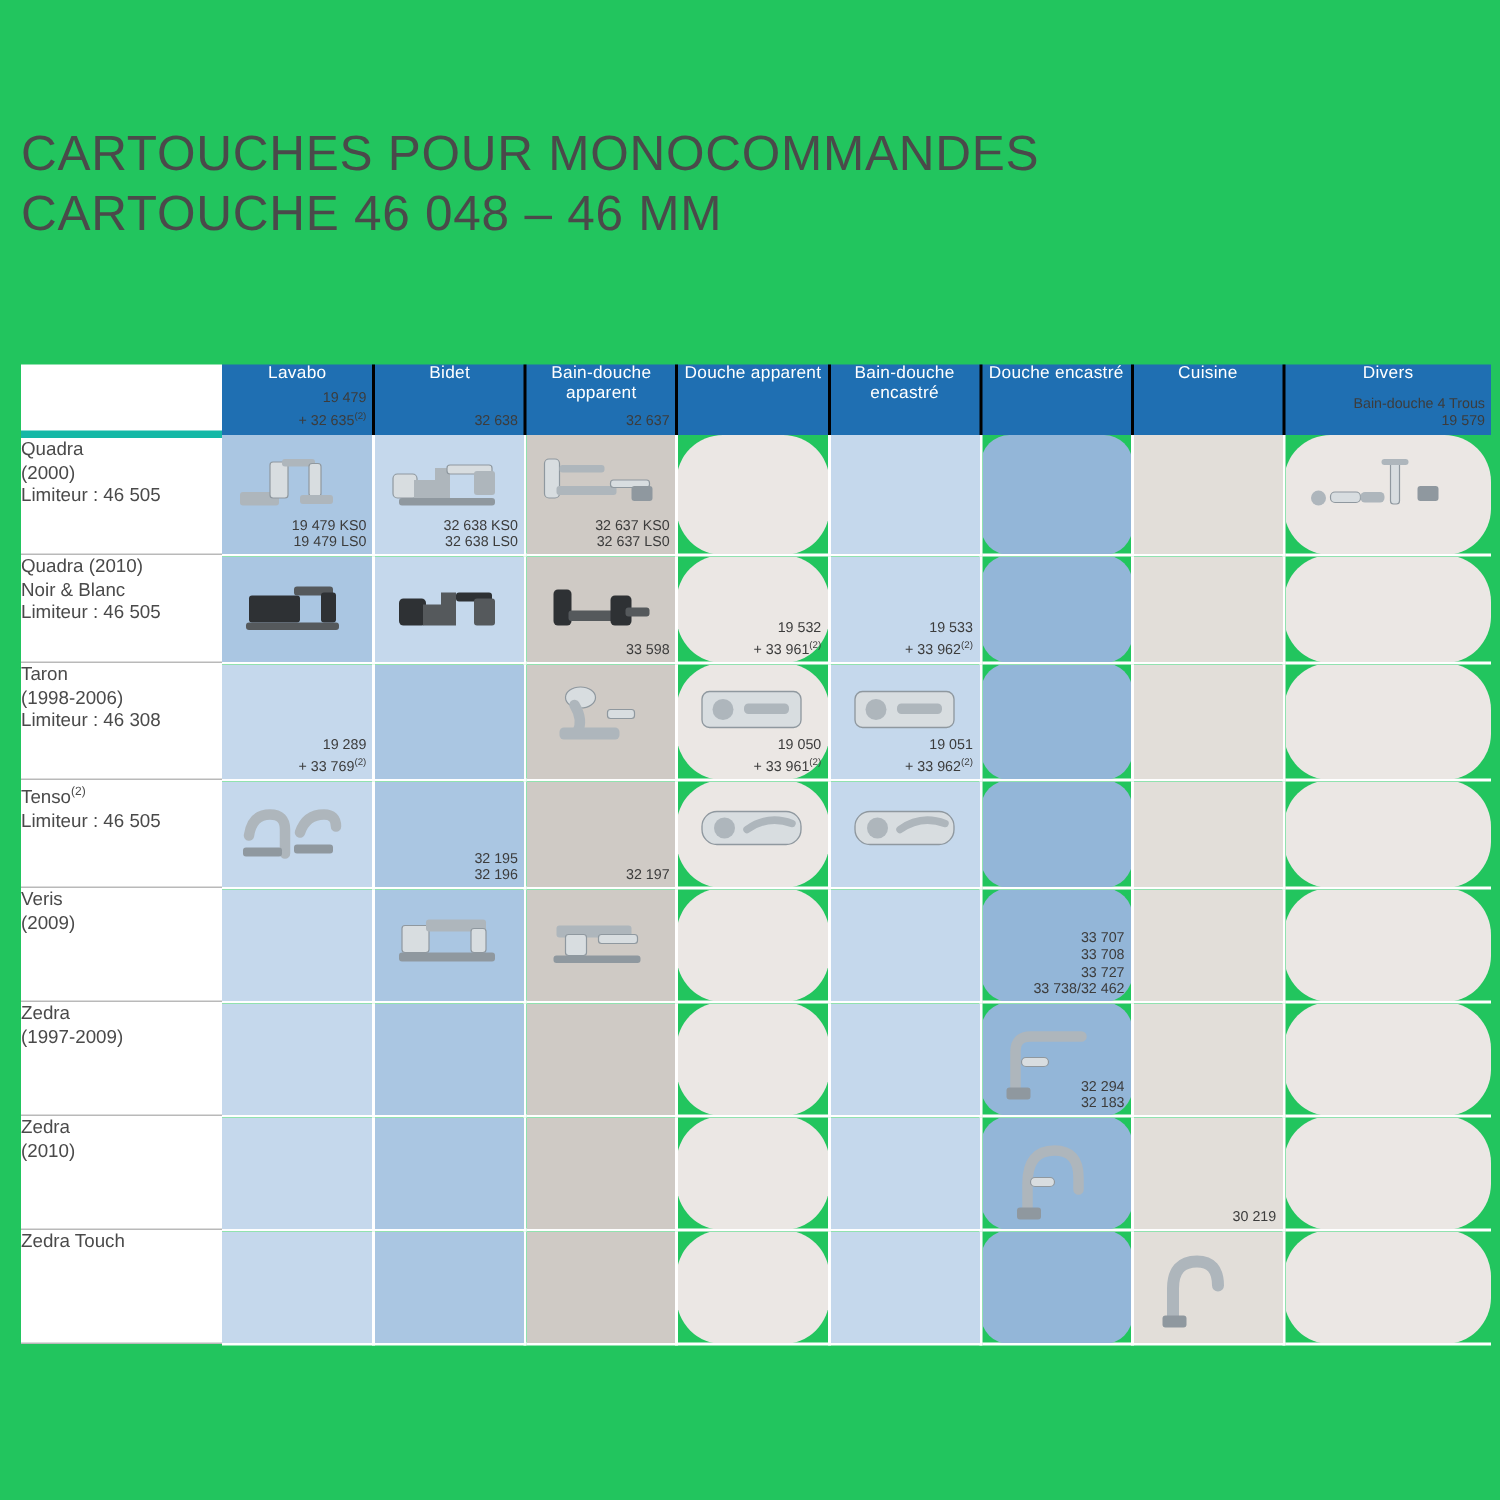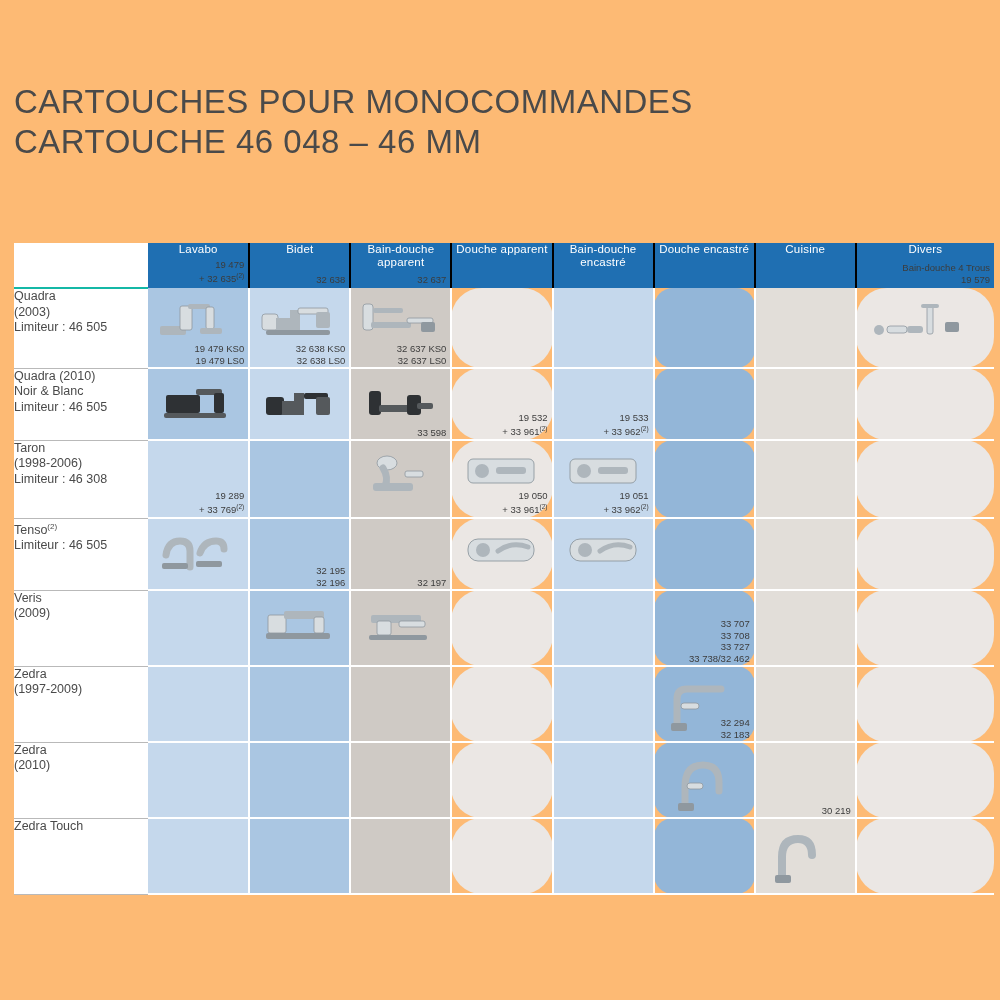--- a/index.html
+++ b/index.html
@@ -11,21 +11,21 @@
     overflow: hidden;
   }
   body {
     font-family: "Liberation Sans", sans-serif;
     color: #3b3b3b;
   }
   .page {
     position: relative;
     width: 1000px;
     height: 1000px;
-    background: #fdba74;
+    background: #22c55e;
     text-decoration: underline;
   }
   .title-block {
     position: absolute;
     left: 14px;
     top: 82px;
     width: 900px;
   }
   .title-line {
     font-size: 33px;
@@ -71,21 +71,21 @@
 
   td.rowlabel {
     background: #ffffff;
     font-size: 12.5px;
     color: #4a4a4a;
     line-height: 15.5px;
     padding: 9px 4px 4px 4px;
     border-bottom: 1px solid #b9b9b9;
     white-space: nowrap;
   }
-  tr:first-of-type td.rowlabel { border-top: 2px solid #14b8a6; }
+  tr:first-of-type td.rowlabel { border-top: 5px solid #14b8a6; }
   td.rowlabel sup { font-size: 8px; vertical-align: super; }
 
   td.cell {
     position: relative;
     border-right: 2px solid #ffffff;
     border-bottom: 2px solid #ffffff;
   }
   td.cell:last-child { border-right: none; }
 
   .blue-a { background: #c5d8ec; }
@@ -157,21 +157,21 @@
           <th class="header-cell">Bain-douche encastré</th>
           <th class="header-cell">Douche encastré</th>
           <th class="header-cell">Cuisine</th>
           <th class="header-cell">Divers</th>
         </tr>
       </thead>
       <tbody id="matrix-body">
           <tr style="height: 80px;">
             <td class="rowlabel">
               <div>Quadra</div>
-              <div>(2003)</div>
+              <div>(2000)</div>
               <div>Limiteur : 46 505</div>
             </td>
             <td class="cell blue-b">
               <div class="cellbox">
                 <div class="art" style="left:6px;top:8px;width:88px;height:46px;">
                   <svg width="88" height="46" viewBox="0 0 88 46">
                     <rect x="6" y="30" width="26" height="9" rx="2" fill="#aeb6bc"></rect>
                     <rect x="26" y="10" width="12" height="24" rx="2" fill="#d8dde0" stroke="#8f989f" stroke-width="0.8"></rect>
                     <rect x="34" y="8" width="22" height="5" rx="2" fill="#aeb6bc"></rect>
                     <rect x="52" y="11" width="8" height="22" rx="2" fill="#d8dde0" stroke="#8f989f" stroke-width="0.8"></rect>

